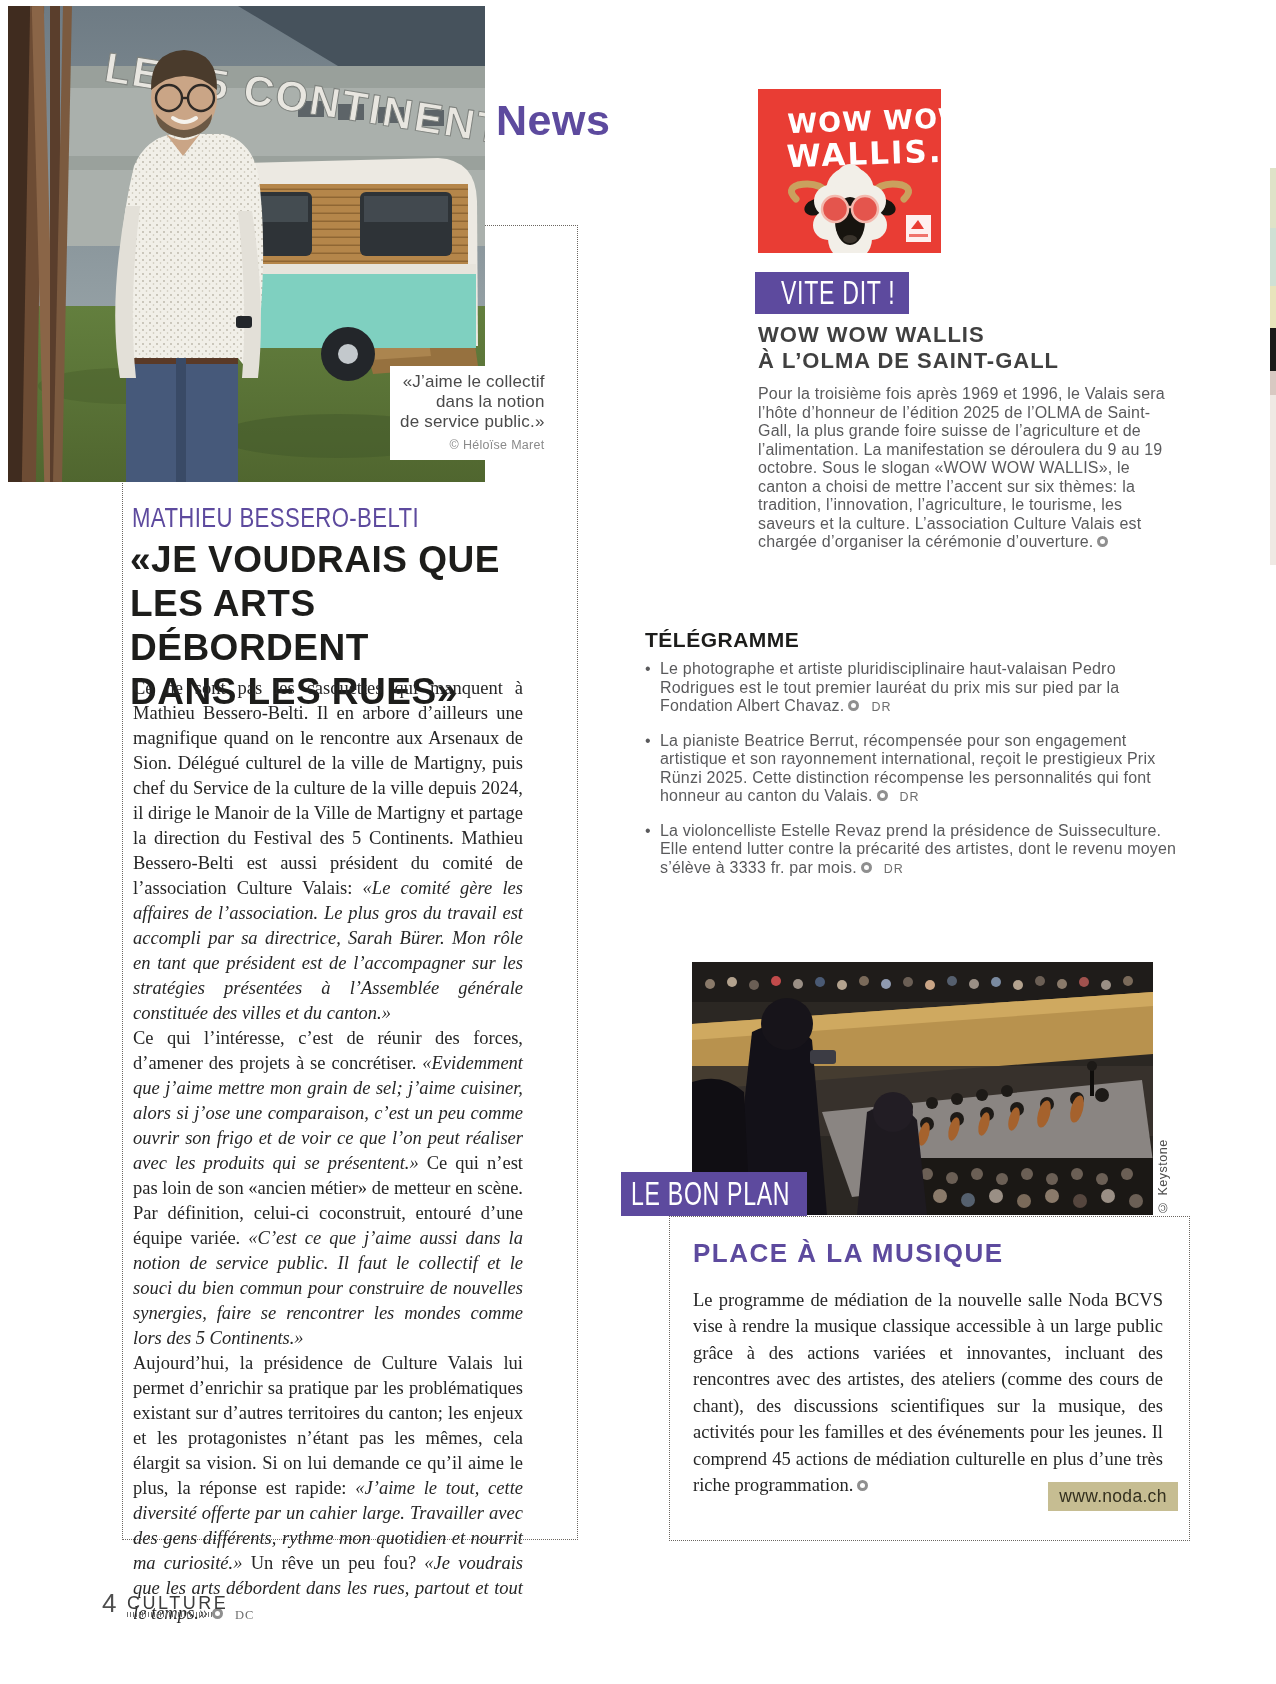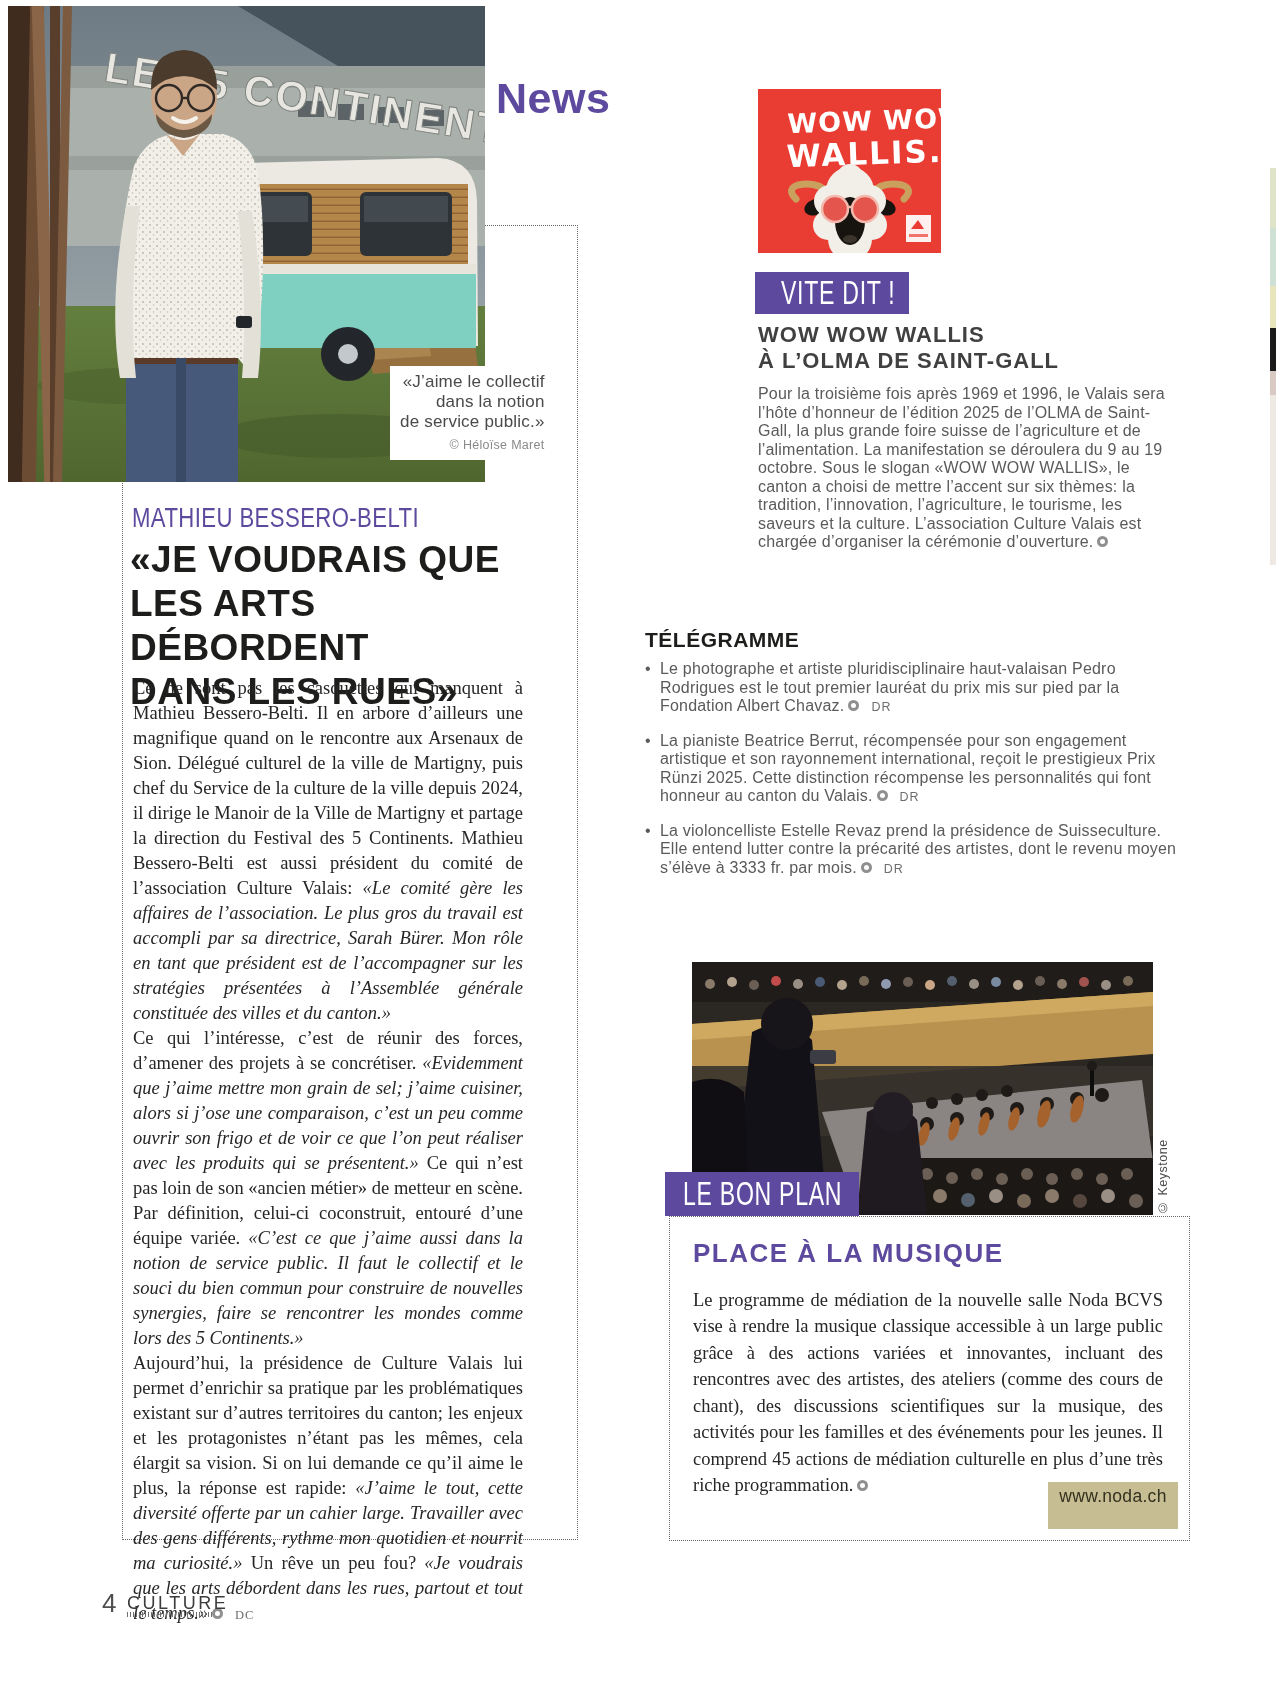--- a/index.html
+++ b/index.html
@@ -8,29 +8,29 @@
   .abs{position:absolute;}
   
   .dotted-box{border:1px dotted #6b6661;}
   
   .hero{left:8px;top:6px;width:477px;height:476px;}
   .hero svg{display:block;}
   .hero-caption{left:390px;top:366px;background:#ffffff;padding:6px 8px 5px 10px;line-height:20px;
     font-size:17px;color:#4a4a4a;letter-spacing:.2px;text-align:right;}
   .hero-caption .credit{font-size:12.5px;color:#8a8a8a;margin-top:3px;letter-spacing:.3px;}
   
-  .news{left:496px;top:74px;font-size:43px;font-weight:bold;color:var(--accent,#5d4a9e);letter-spacing:.5px;}
+  .news{left:496px;top:96px;font-size:43px;font-weight:bold;color:var(--accent,#5d4a9e);letter-spacing:.5px;}
   
   .wow{left:758px;top:89px;width:183px;height:164px;}
   
   .badge{background:var(--accent,#5d4a9e);color:#fff;overflow:hidden;white-space:nowrap;}
   .badge .cond{display:inline-block;transform:scaleX(.70);transform-origin:0 50%;
     font-size:33px;letter-spacing:1px;font-weight:400;}
   .badge-vite{left:755px;top:272px;width:128px;height:42px;line-height:42px;padding-left:26px;}
-  .badge-bonplan{left:621px;top:1172px;width:176px;height:44px;line-height:44px;padding-left:18px;margin-left:44px;}
+  .badge-bonplan{left:621px;top:1172px;width:176px;height:44px;line-height:44px;padding-left:10px;}
   
   .wow-head{left:758px;top:322px;font-size:22px;line-height:26px;font-weight:bold;letter-spacing:1px;color:#404040;}
   .light-body{font-size:16px;line-height:18.5px;color:#5a5a5c;letter-spacing:.2px;font-weight:400;}
   .vite-body{left:758px;top:369px;width:424px;}
   
   .tele-head{left:645px;top:628px;font-size:21px;font-weight:bold;letter-spacing:.5px;color:#1d1d1b;}
   .tele-list{left:645px;top:660px;width:537px;margin:0;padding:0;list-style:none;}
   .tele-list li{position:relative;padding-left:15px;margin-bottom:15px;}
   .tele-list li .bullet{position:absolute;left:0;top:0;}
   
@@ -51,21 +51,21 @@
   .orch{left:692px;top:962px;width:461px;height:253px;}
   .keystone{left:1156px;top:1128px;height:86px;writing-mode:vertical-rl;transform:rotate(180deg);
     font-size:12.5px;color:#4c4c4c;letter-spacing:.5px;}
   
   .box2{left:669px;top:1216px;width:519px;height:323px;}
   .box1{left:122px;top:225px;width:454px;height:1313px;}
   .place-head{left:693px;top:1238px;font-size:26px;font-weight:bold;letter-spacing:1.5px;
     color:var(--accent,#5d4a9e);}
   .place-body{left:693px;top:1268px;width:470px;font-size:18.5px;line-height:26.5px;color:#262626;
     text-align:justify;}
-  .noda{left:1048px;top:1482px;width:130px;height:47px;background:#c6bd92;color:#33301f;
+  .noda{left:1048px;top:1482px;width:130px;height:29px;background:#c6bd92;color:#33301f;
     font-size:17.5px;line-height:29px;text-align:center;letter-spacing:.3px;text-decoration:none;display:block;}
   
   .pagenum{left:102px;top:1588px;font-size:26px;color:#4f4f4f;font-weight:400;}
   .cultword{left:127px;top:1593px;font-size:18px;letter-spacing:2.5px;color:#3c3c3c;}
   .barcode{left:127px;top:1612px;width:86px;height:5px;
     background:repeating-linear-gradient(90deg,#6e6e6e 0 1px,transparent 1px 3px);}
   
   .strip{left:1270px;width:6px;}
 </style>
 </head>

